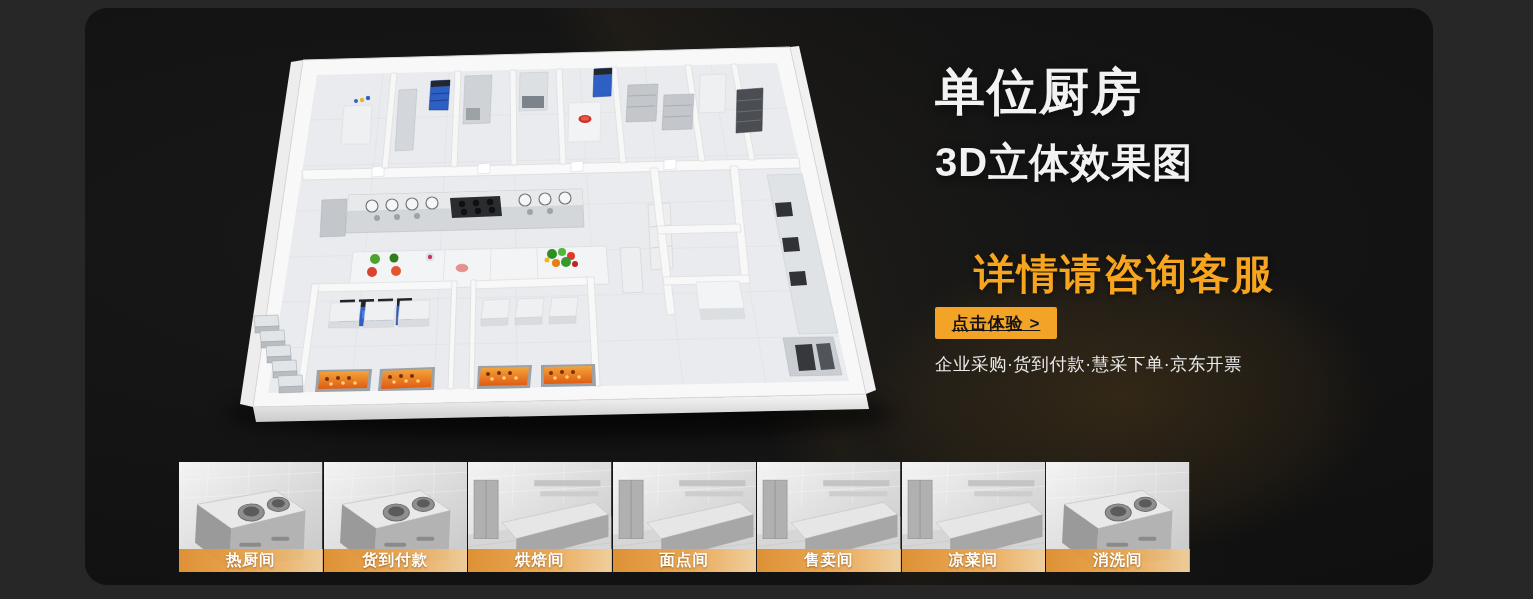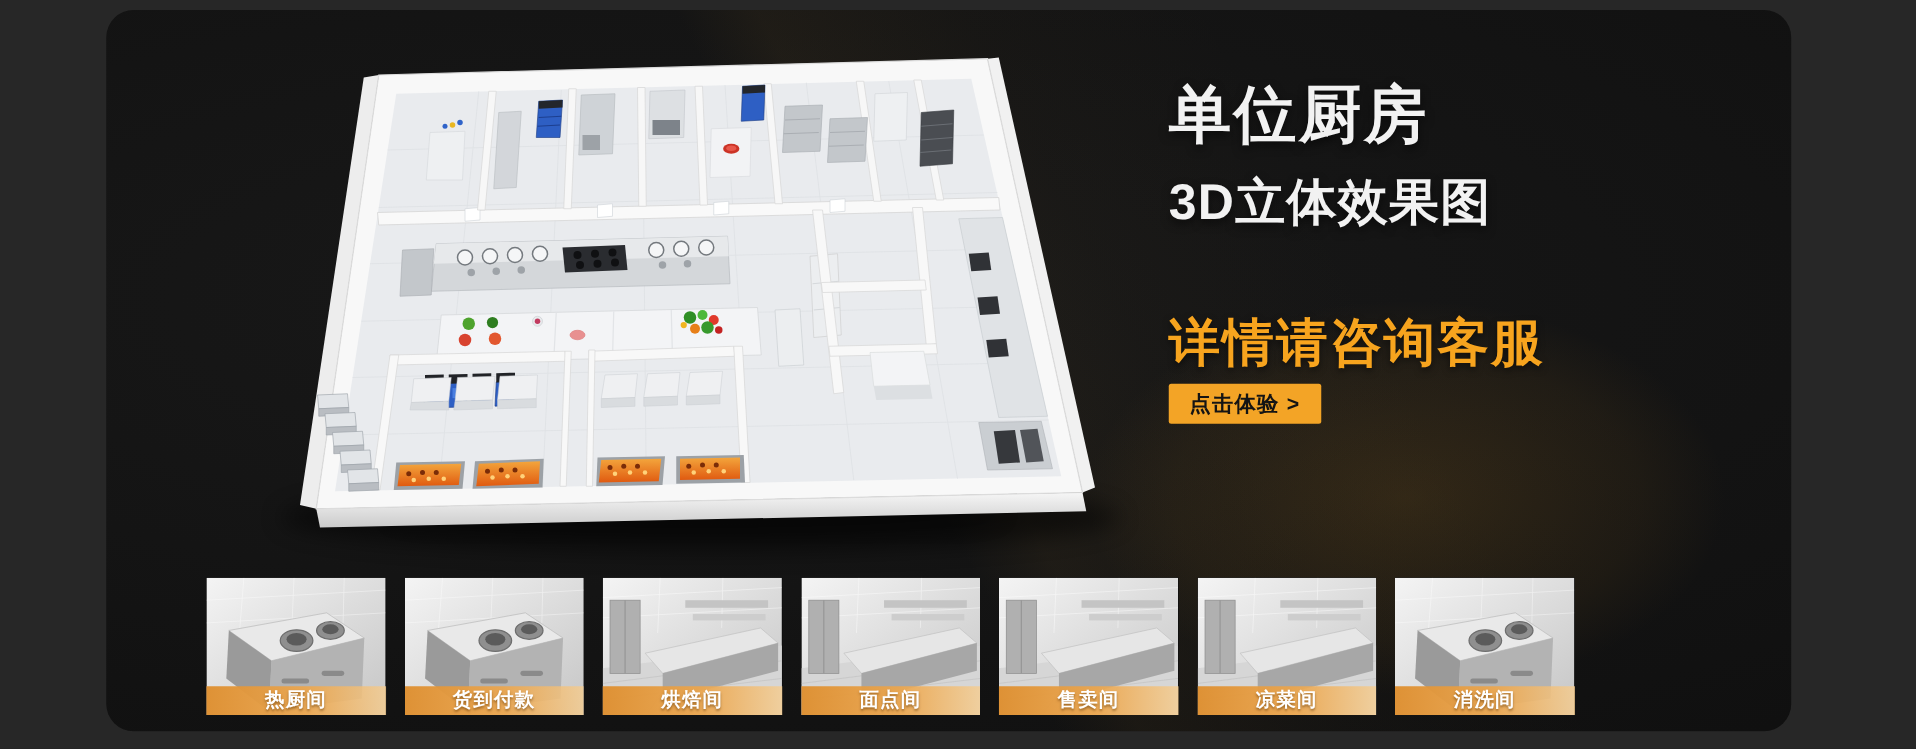--- a/index.html
+++ b/index.html
@@ -16,31 +16,31 @@
     background:radial-gradient(120% 90% at 35% 40%, rgba(255,255,255,0.02), rgba(0,0,0,0.25) 95%);}
 
   
   .floorplan{position:absolute;left:0;top:0;width:1533px;height:599px;pointer-events:none;}
 
   
   .title{position:absolute;left:935px;top:62px;color:#f2f2f2;font-weight:bold;
     text-shadow:0 3px 8px rgba(0,0,0,0.55);}
   .title .l1{font-size:50px;line-height:60px;letter-spacing:2px;}
   .title .l2{font-size:40px;line-height:64px;letter-spacing:1px;margin-top:8px;}
-  .subtitle{position:absolute;left:935px;top:247px;color:#F7A41E;font-size:41px;
+  .subtitle{position:absolute;left:974px;top:247px;color:#F7A41E;font-size:41px;
     font-weight:bold;letter-spacing:2px;text-shadow:0 2px 6px rgba(0,0,0,0.5);}
   .cta{position:absolute;left:935px;top:307px;height:32px;min-width:122px;
     background:#F3A426;color:#141414;font-size:17px;font-weight:bold;
     border:none;border-radius:2px;padding:0 15px;display:flex;align-items:center;
-    justify-content:center;cursor:pointer;letter-spacing:1px;}
+    justify-content:center;cursor:pointer;letter-spacing:1px;text-decoration:underline;}
   .features{position:absolute;left:935px;top:352px;color:#ebebeb;font-size:17.5px;
     line-height:25px;letter-spacing:0.5px;}
 
   
-  .thumbs{position:absolute;left:165px;top:462px;display:flex;gap:15px;align-items:center;}
+  .thumbs{position:absolute;left:179px;top:462px;display:flex;gap:1px;align-items:center;}
   .thumb{position:relative;width:143.5px;height:110px;overflow:hidden;
     background:#0d0d0d;flex:none;cursor:pointer;}
   .thumb svg.art{position:absolute;inset:0;width:100%;height:100%;display:block;}
   .thumb .bar{position:absolute;left:0;right:0;bottom:0;height:23px;
     background:linear-gradient(90deg, rgba(222,143,48,0.97) 0%, rgba(236,166,77,0.93) 55%, rgba(246,205,143,0.78) 100%);
     display:flex;align-items:center;justify-content:center;}
   .thumb .bar span{color:#fff;font-size:15.5px;font-weight:bold;letter-spacing:1px;
     text-shadow:0 1px 2px rgba(90,50,0,0.55);}
 </style>
 </head>
@@ -306,20 +306,21 @@
     </g>
   </svg>
 
   <div class="title">
     <div class="l1">单位厨房</div>
     <div class="l2">3D立体效果图</div>
   </div>
   <div class="subtitle">详情请咨询客服</div>
   <button class="cta">点击体验 &gt;</button>
   <div class="features">
+    <div>企业采购·货到付款·慧采下单·京东开票</div>
   </div>
 
   <svg width="0" height="0" style="position:absolute" aria-hidden="true">
     <defs>
       <linearGradient id="gThumb" x1="0" y1="0" x2="1" y2="1">
         <stop offset="0" stop-color="#f4f4f4"></stop>
           <stop offset="1" stop-color="#c6c6c6"></stop>
       </linearGradient>
       <symbol id="sketchA" viewBox="0 0 143 109">
         <rect width="143" height="109" fill="url(#gThumb)"></rect>

